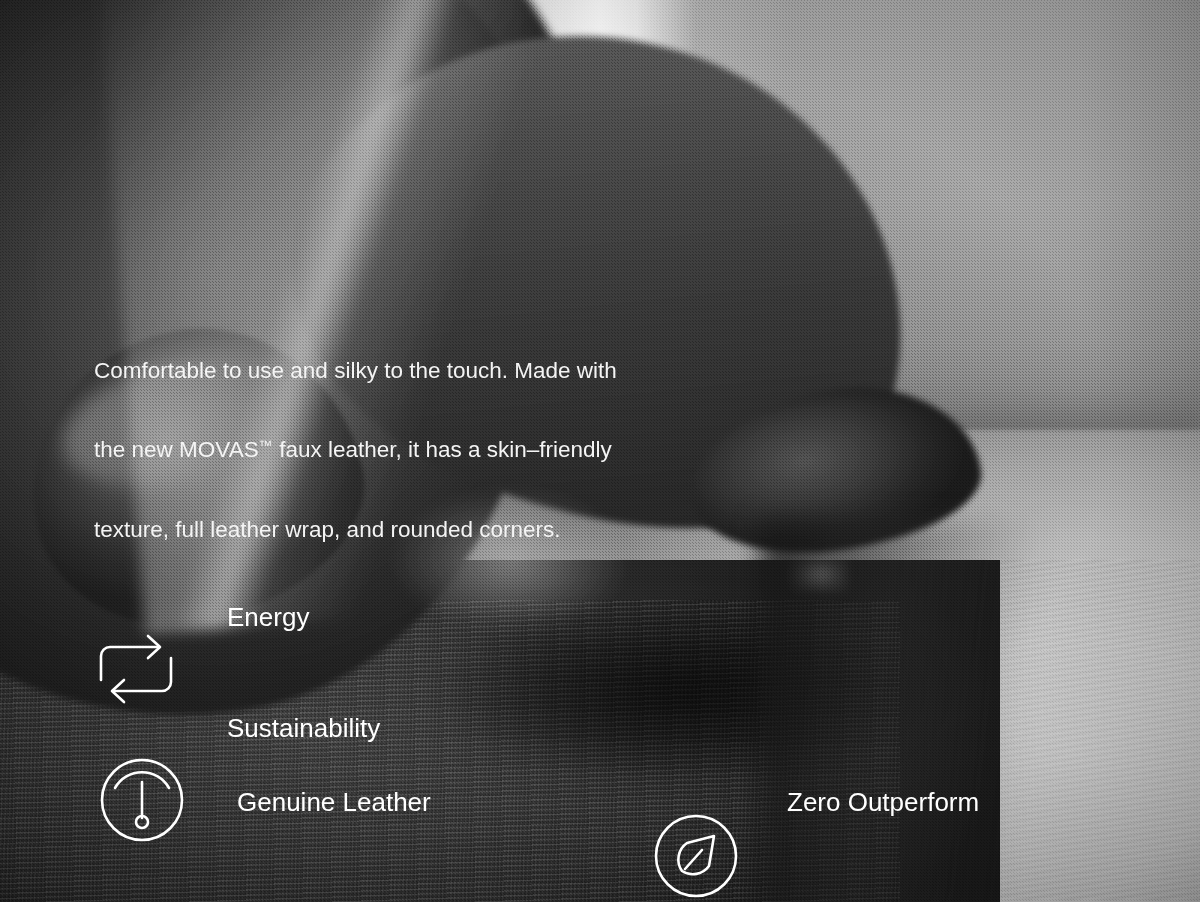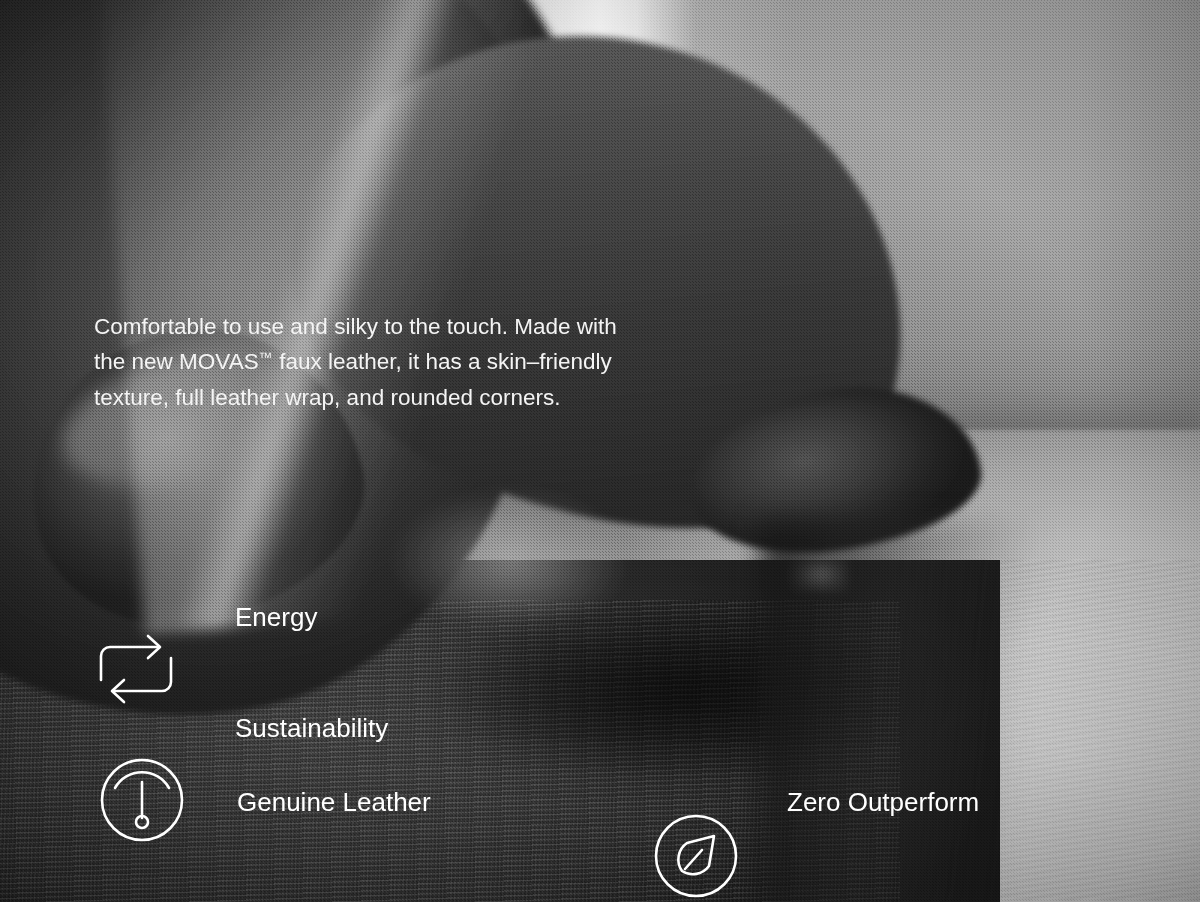--- a/index.html
+++ b/index.html
@@ -273,21 +273,21 @@
   .bodycopy {
     position: absolute;
     left: 94px;
     top: 286px;
     width: 760px;
     font-size: 22.5px;
     font-weight: 400;
     line-height: 1.58;
     color: #f4f4f4;
   }
-  .bodycopy .bc-line { display: block; white-space: nowrap; }
+  .bodycopy .bc-line { display: block; white-space: nowrap; margin-top: 44px; }
   .tm { font-size: 0.62em; vertical-align: 0.52em; letter-spacing: 0.3px; }
 
   
   .feature {
     position: absolute;
     display: flex;
     align-items: center;
   }
 
   .feature .f-icon {
@@ -297,21 +297,21 @@
 
   .feature .f-label {
     font-size: 26px;
     font-weight: 400;
     line-height: 1.42;
     color: #ffffff;
     white-space: pre;
   }
   .feature .f-line { display: block; }
 
-  #feature-energy      { left: 96px;  top: 525px; gap: 8px; }
+  #feature-energy      { left: 96px;  top: 525px; }
   #feature-energy .f-label      { margin-left: 51px; }
 
   #feature-outperform  { left: 99px;  top: 710px; }
   #feature-outperform .f-label  { margin-left: 52px; }
 
   #feature-pollution   { left: 653px; top: 710px; }
   #feature-pollution .f-label   { margin-left: 48px; }
 
   .icon-stroke {
     fill: none;

